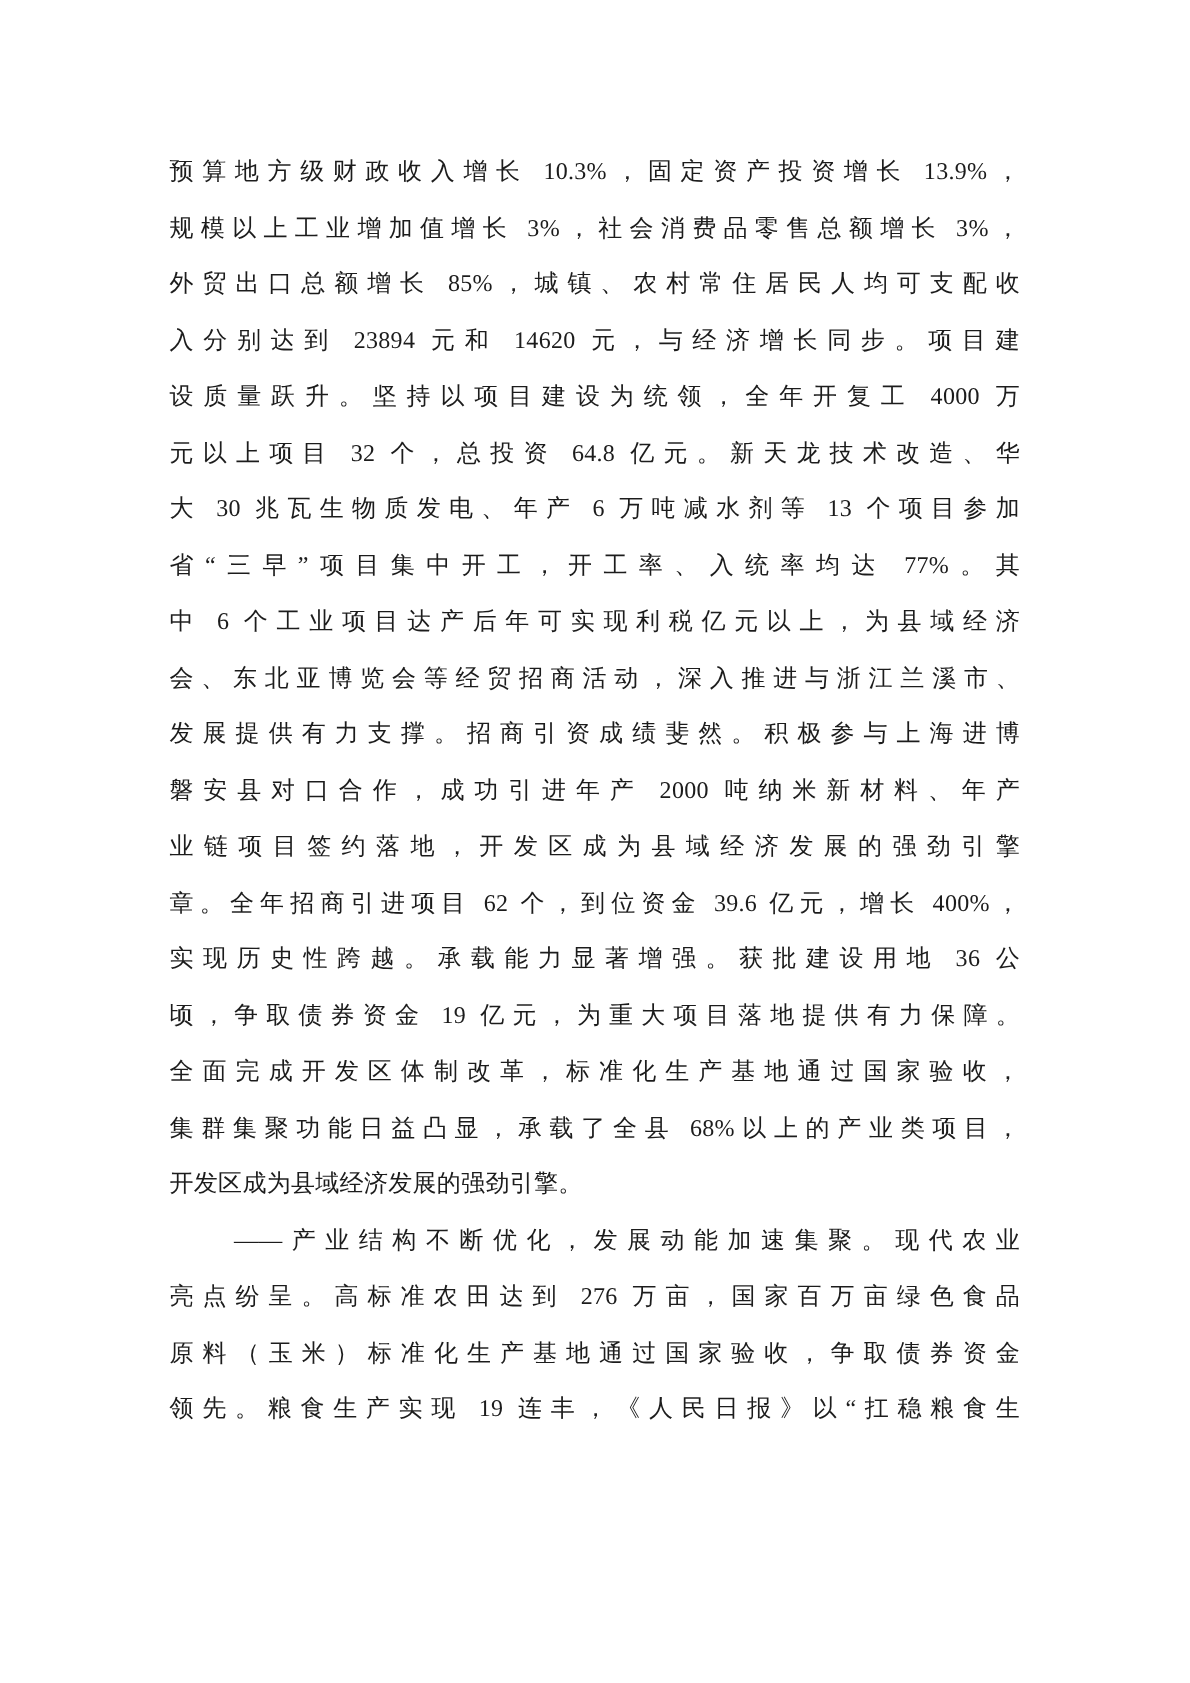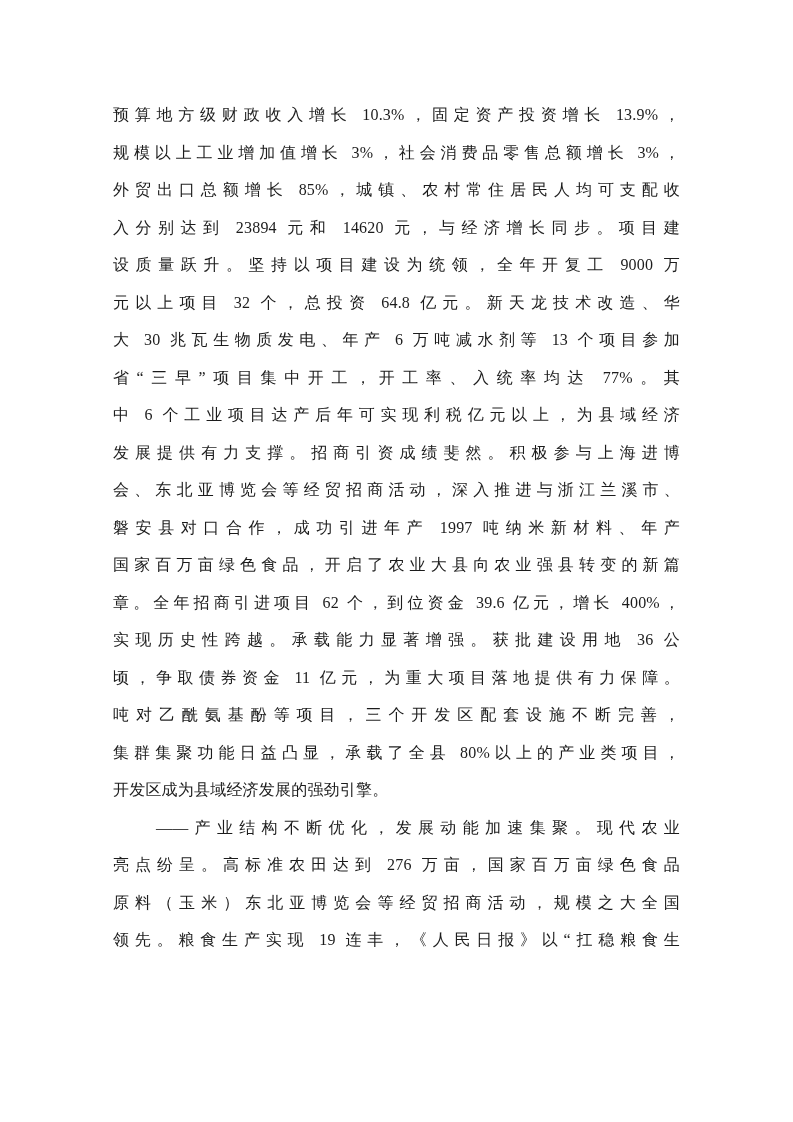--- a/index.html
+++ b/index.html
@@ -56,36 +56,36 @@
 </head>
 <body>
 
 <div class="page">
   <div class="text-block" id="doc-body" style="color: rgb(28, 28, 28);">
       <div class="paragraph">
         <div class="line justify">预算地方级财政收入增长 10.3%，固定资产投资增长 13.9%，</div>
         <div class="line justify">规模以上工业增加值增长 3%，社会消费品零售总额增长 3%，</div>
         <div class="line justify">外贸出口总额增长 85%，城镇、农村常住居民人均可支配收</div>
         <div class="line justify">入分别达到 23894 元和 14620 元，与经济增长同步。项目建</div>
-        <div class="line justify">设质量跃升。坚持以项目建设为统领，全年开复工 9000 万</div>
+        <div class="line justify">设质量跃升。坚持以项目建设为统领，全年开复工 4000 万</div>
         <div class="line justify">元以上项目 32 个，总投资 64.8 亿元。新天龙技术改造、华</div>
         <div class="line justify">大 30 兆瓦生物质发电、年产 6 万吨减水剂等 13 个项目参加</div>
         <div class="line justify">省“三早”项目集中开工，开工率、入统率均达 77%。其</div>
         <div class="line justify">中 6 个工业项目达产后年可实现利税亿元以上，为县域经济</div>
+        <div class="line justify">会、东北亚博览会等经贸招商活动，深入推进与浙江兰溪市、</div>
         <div class="line justify">发展提供有力支撑。招商引资成绩斐然。积极参与上海进博</div>
-        <div class="line justify">会、东北亚博览会等经贸招商活动，深入推进与浙江兰溪市、</div>
-        <div class="line justify">磐安县对口合作，成功引进年产 1997 吨纳米新材料、年产</div>
-        <div class="line justify">国家百万亩绿色食品，开启了农业大县向农业强县转变的新篇</div>
+        <div class="line justify">磐安县对口合作，成功引进年产 2000 吨纳米新材料、年产</div>
+        <div class="line justify">业链项目签约落地，开发区成为县域经济发展的强劲引擎</div>
         <div class="line justify">章。全年招商引进项目 62 个，到位资金 39.6 亿元，增长 400%，</div>
         <div class="line justify">实现历史性跨越。承载能力显著增强。获批建设用地 36 公</div>
-        <div class="line justify">顷，争取债券资金 11 亿元，为重大项目落地提供有力保障。</div>
-        <div class="line justify">吨对乙酰氨基酚等项目，三个开发区配套设施不断完善，</div>
-        <div class="line justify">集群集聚功能日益凸显，承载了全县 80%以上的产业类项目，</div>
+        <div class="line justify">顷，争取债券资金 19 亿元，为重大项目落地提供有力保障。</div>
+        <div class="line justify">全面完成开发区体制改革，标准化生产基地通过国家验收，</div>
+        <div class="line justify">集群集聚功能日益凸显，承载了全县 68%以上的产业类项目，</div>
         <div class="line no-justify">开发区成为县域经济发展的强劲引擎。</div>
       </div>
       <div class="paragraph">
         <div class="line justify indent">——产业结构不断优化，发展动能加速集聚。现代农业</div>
         <div class="line justify">亮点纷呈。高标准农田达到 276 万亩，国家百万亩绿色食品</div>
-        <div class="line justify">原料（玉米）东北亚博览会等经贸招商活动，规模之大全国</div>
+        <div class="line justify">原料（玉米）标准化生产基地通过国家验收，争取债券资金</div>
         <div class="line justify">领先。粮食生产实现 19 连丰，《人民日报》以“扛稳粮食生</div>
       </div>
     </div>
 </div>
 
 </body></html>

